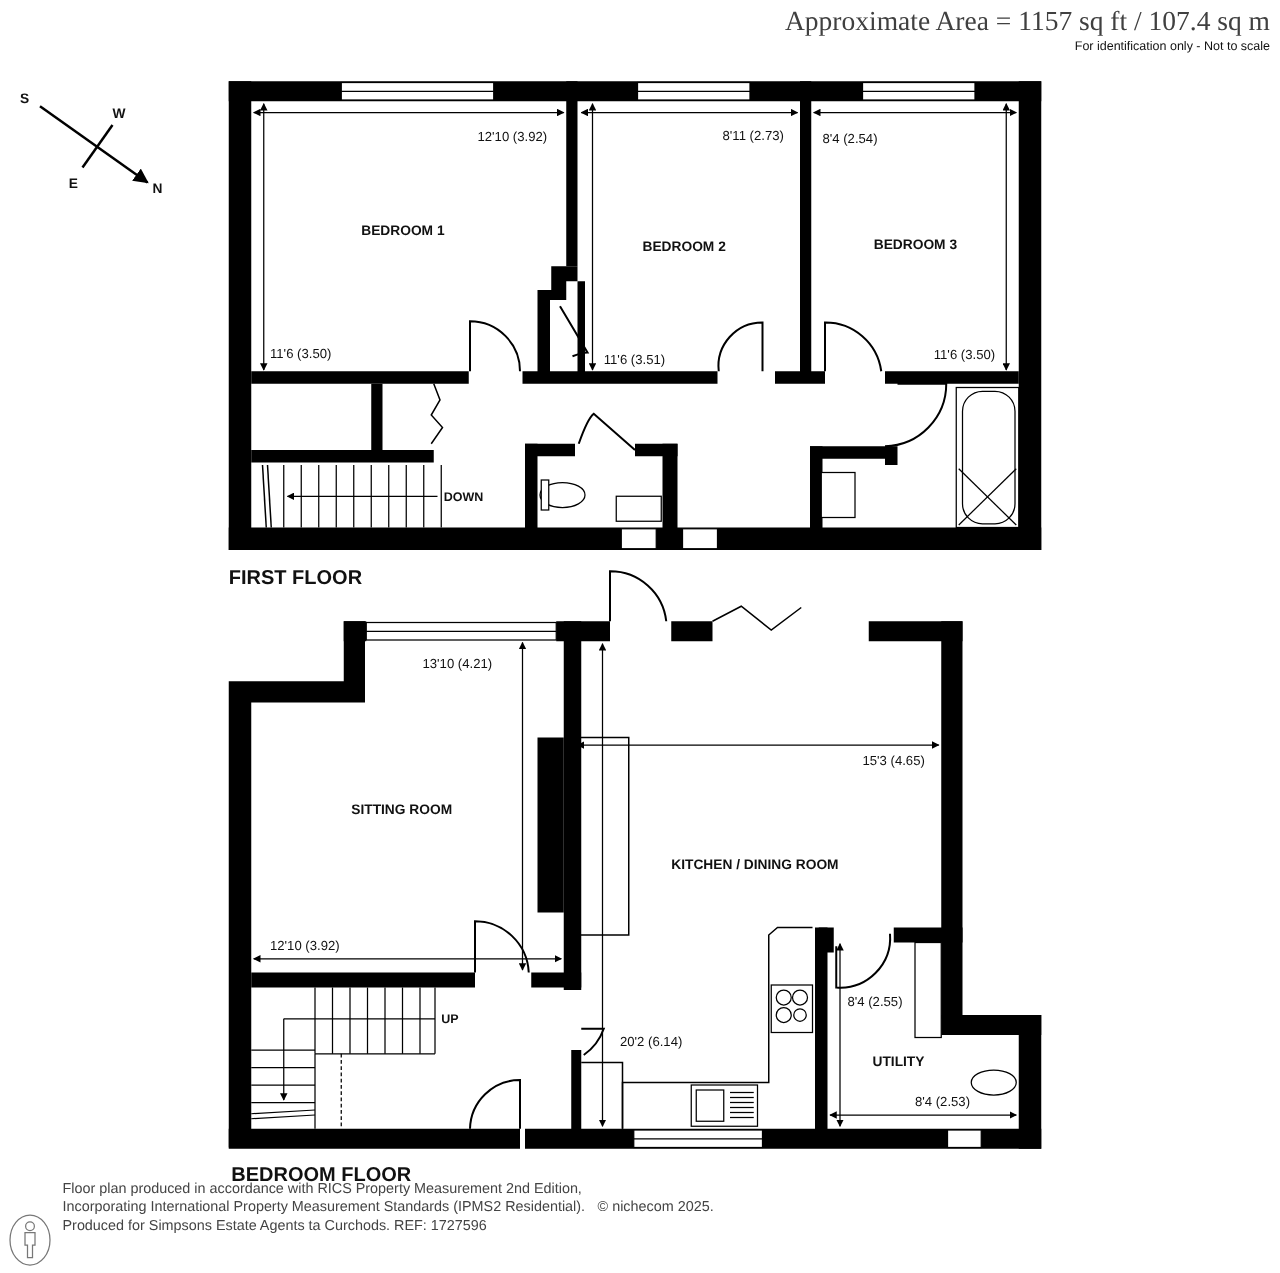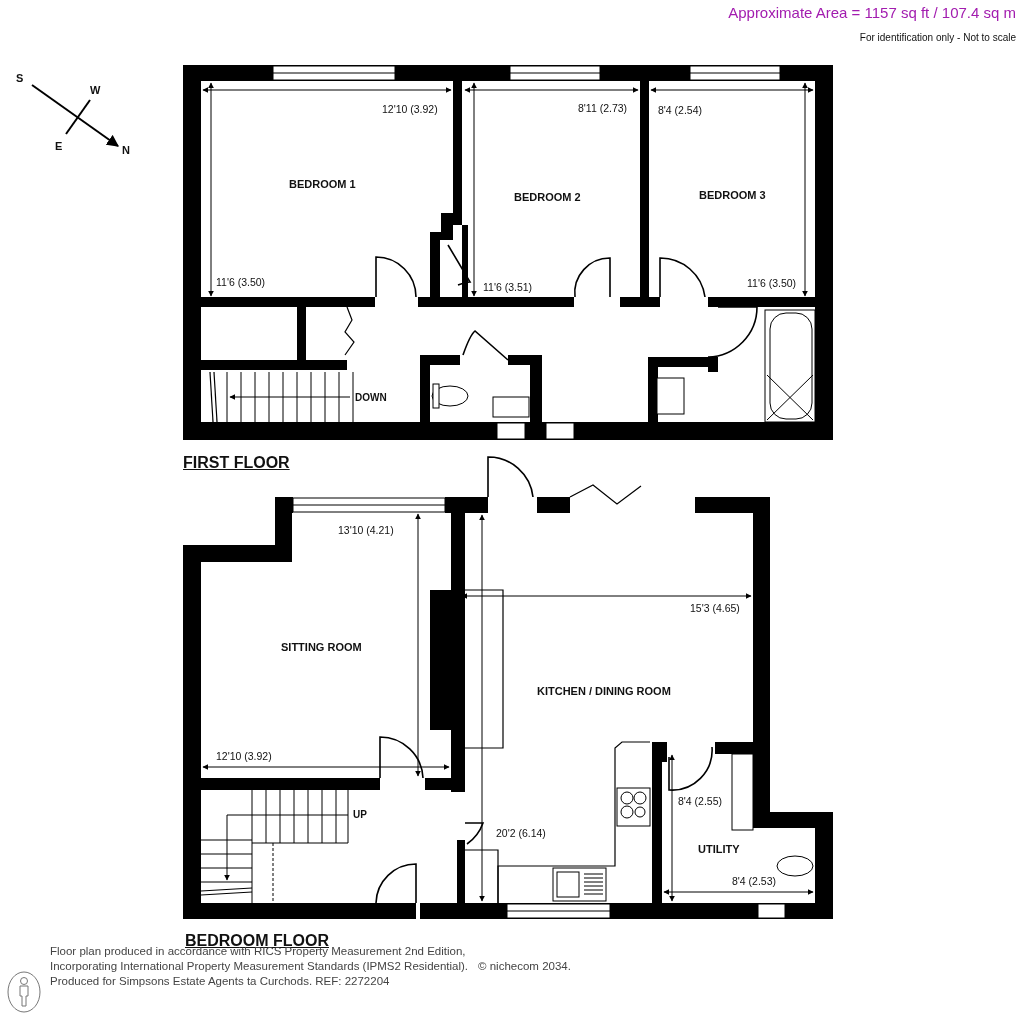--- a/index.html
+++ b/index.html
@@ -1,20 +1,20 @@
 <!DOCTYPE html>
 <html><head>
 <meta charset="utf-8">
 <style>
   html, body { margin:0; padding:0; background:#ffffff; }
   body { width:1024px; height:1018px; position:relative; overflow:hidden; font-family:"Liberation Sans", sans-serif; color:#111; }
-  .area-title { position:absolute; right:8px; top:4px; font-size:15px; color:#a21caf; }
+  .area-title { position:absolute; right:8px; top:4px; font-size:22px; color:#404040;font-family:Liberation Serif, serif; }
   .area-sub { position:absolute; right:8px; top:32px; font-size:10px; color:#111;margin-left:34px; }
   svg.plan { position:absolute; left:0; top:0; }
-  .floor-label { position:absolute; font-weight:bold; font-size:16px;text-decoration:underline; }
+  .floor-label { position:absolute; font-weight:bold; font-size:16px; }
   .footer { position:absolute; left:50px; top:944px; font-size:11.5px; color:#444; line-height:15px; }
   .footer .copy { margin-left:10px; }
   .footer-icon { position:absolute; left:6px; top:970px; }
   .wall { fill:#000; }
   .thin { stroke:#000; stroke-width:1.2; fill:none; }
   .med { stroke:#000; stroke-width:1.6; fill:none; }
   .win { fill:#fff; stroke:#000; stroke-width:1; }
   .room-label { font-family:"Liberation Sans", sans-serif; font-weight:bold; font-size:11px; fill:#111; }
   .dim { font-family:"Liberation Sans", sans-serif; font-size:10.5px; fill:#111; }
   .compass-l { font-family:"Liberation Sans", sans-serif; font-weight:bold; font-size:11px; fill:#111; }
@@ -239,15 +239,15 @@
 <div class="floor-label" style="left:183px; top:454px;">FIRST FLOOR</div>
 <div class="floor-label" style="left:185px; top:932px;">BEDROOM FLOOR</div>
 
 <svg class="footer-icon" width="36" height="44" viewBox="0 0 36 44">
   <ellipse cx="18" cy="22" rx="16" ry="20" fill="none" stroke="#777" stroke-width="1"></ellipse>
   <circle cx="18" cy="11" r="3.5" fill="none" stroke="#777"></circle>
   <path d="M14,16 L22,16 L22,26 L20,26 L20,36 L16,36 L16,26 L14,26 Z" fill="none" stroke="#777"></path>
 </svg>
 <div class="footer">
   <div>Floor plan produced in accordance with RICS Property Measurement 2nd Edition,</div>
-  <div><span>Incorporating International Property Measurement Standards (IPMS2 Residential).</span><span class="copy">© nichecom 2034.</span></div>
-  <div>Produced for Simpsons Estate Agents ta Curchods.   REF: 2272204</div>
+  <div><span>Incorporating International Property Measurement Standards (IPMS2 Residential).</span><span class="copy">© nichecom 2025.</span></div>
+  <div>Produced for Simpsons Estate Agents ta Curchods.   REF: 1727596</div>
 </div>
 
 </body></html>

